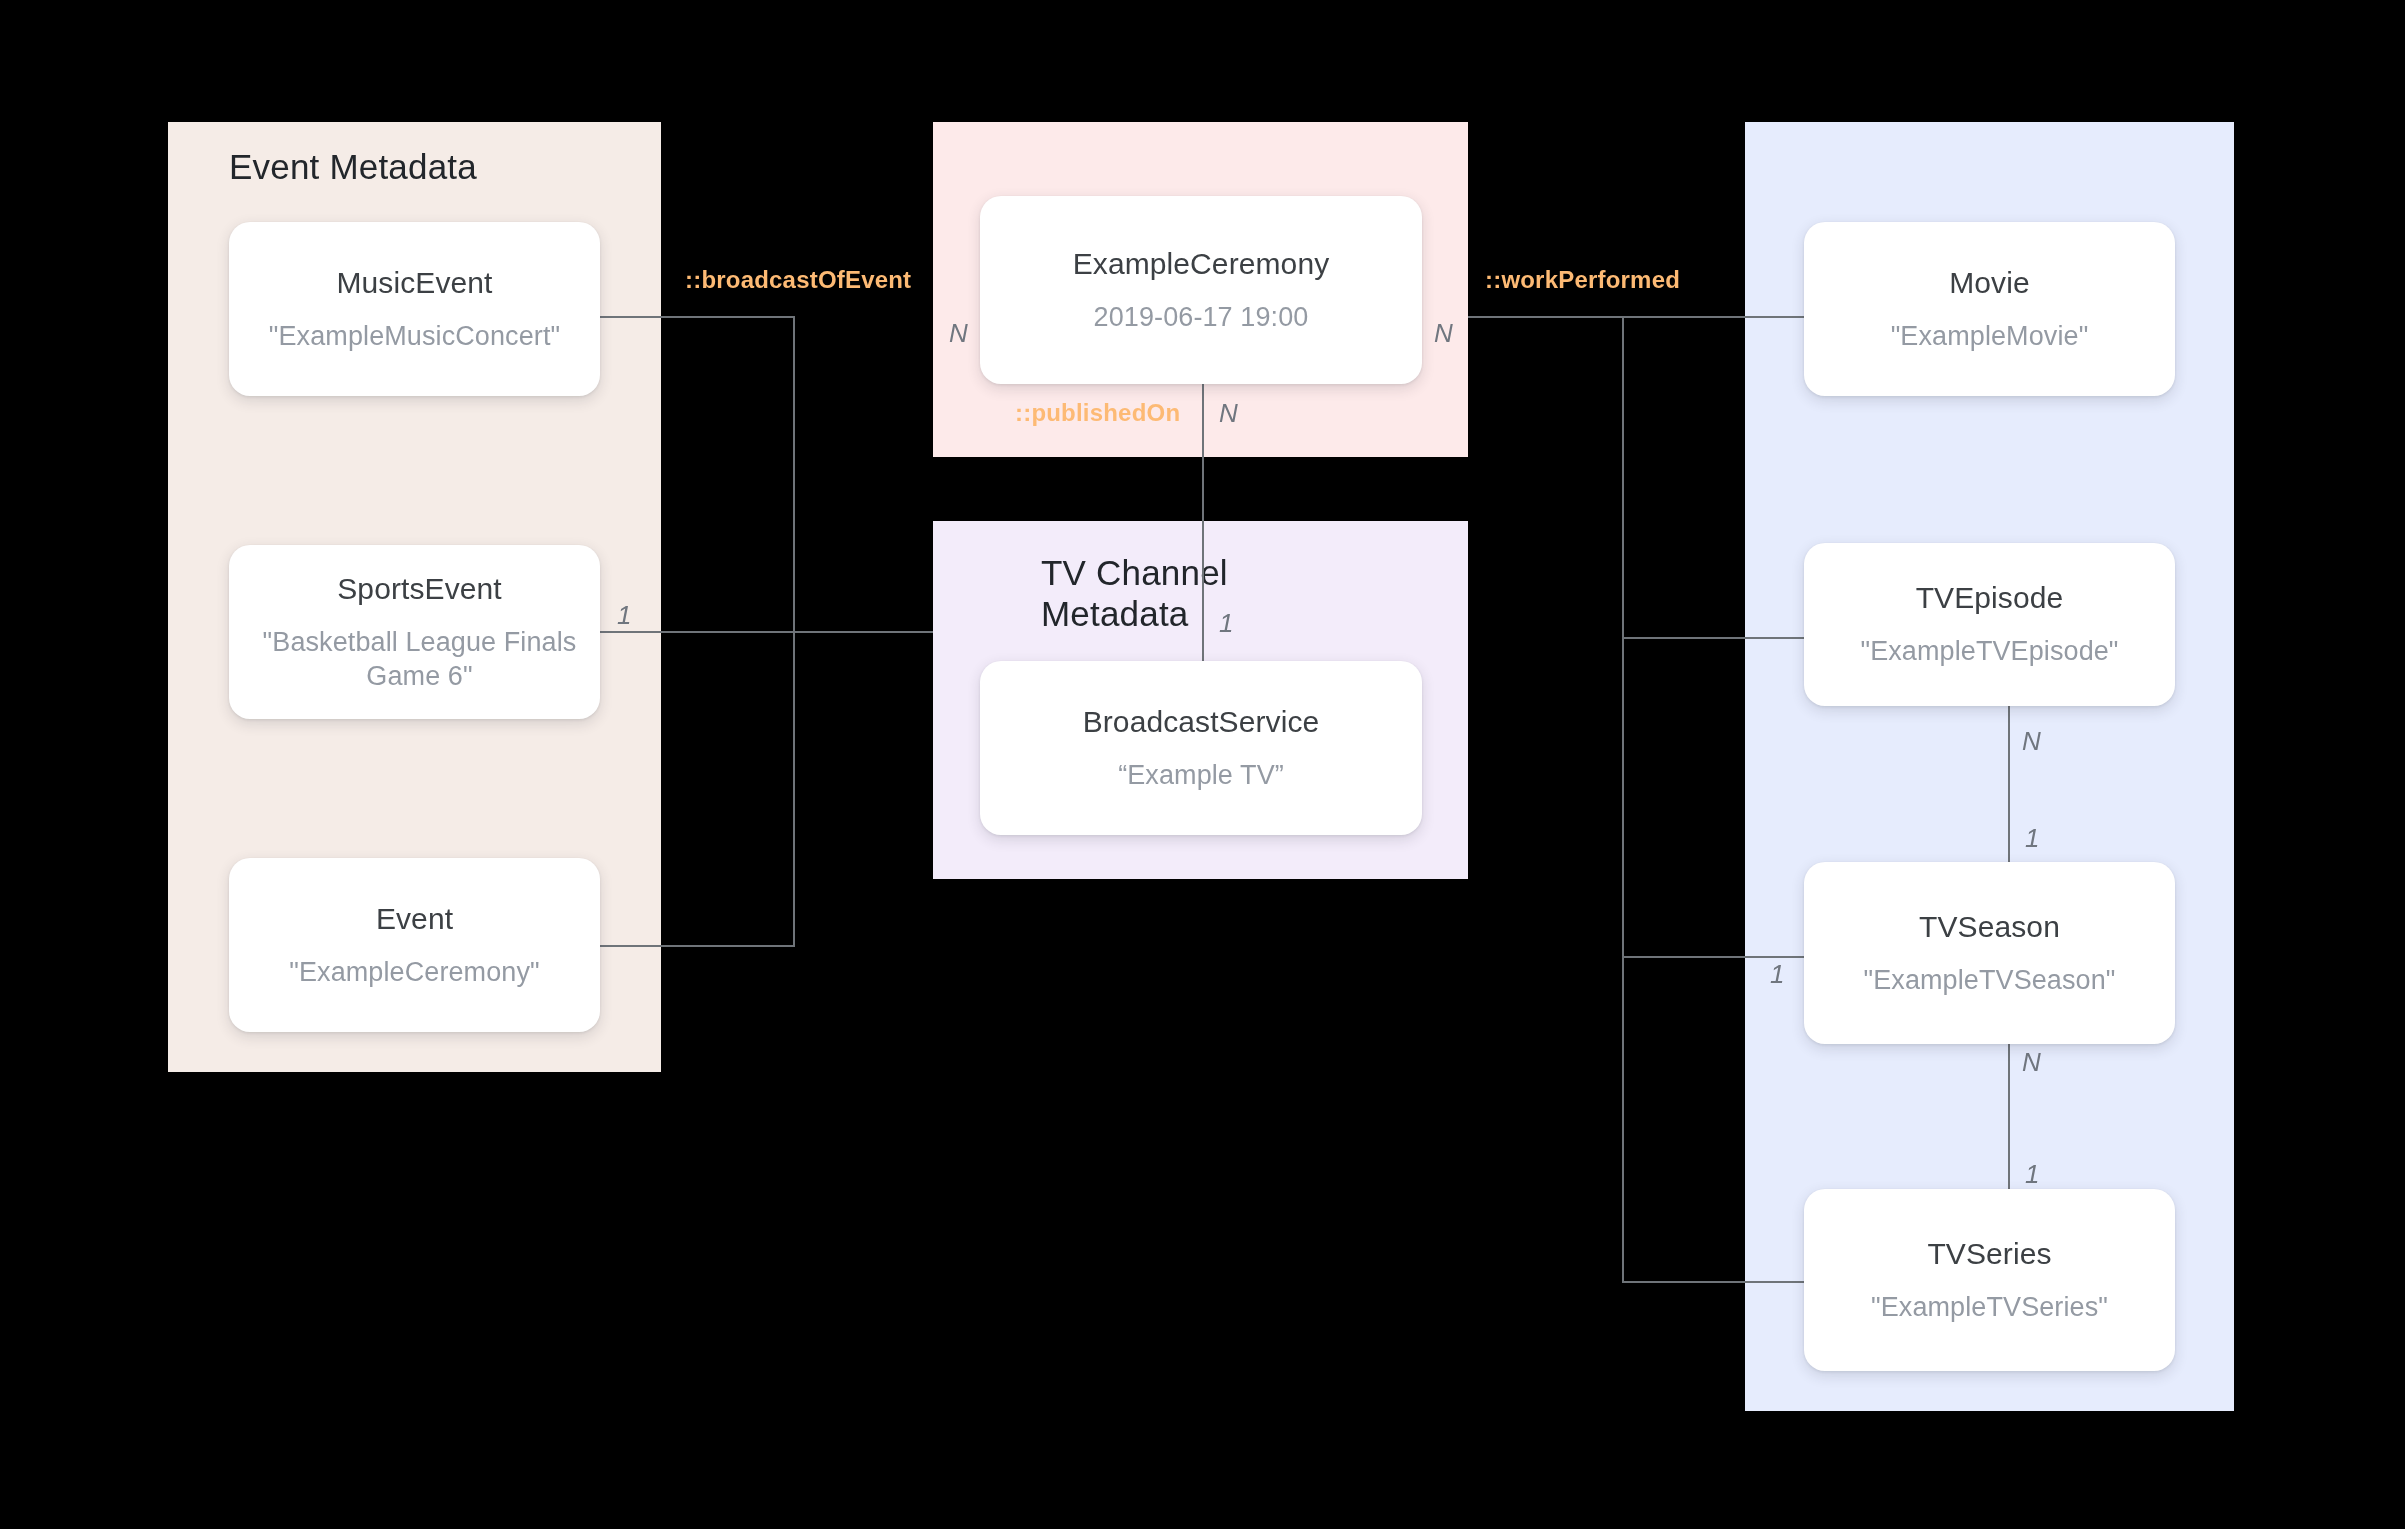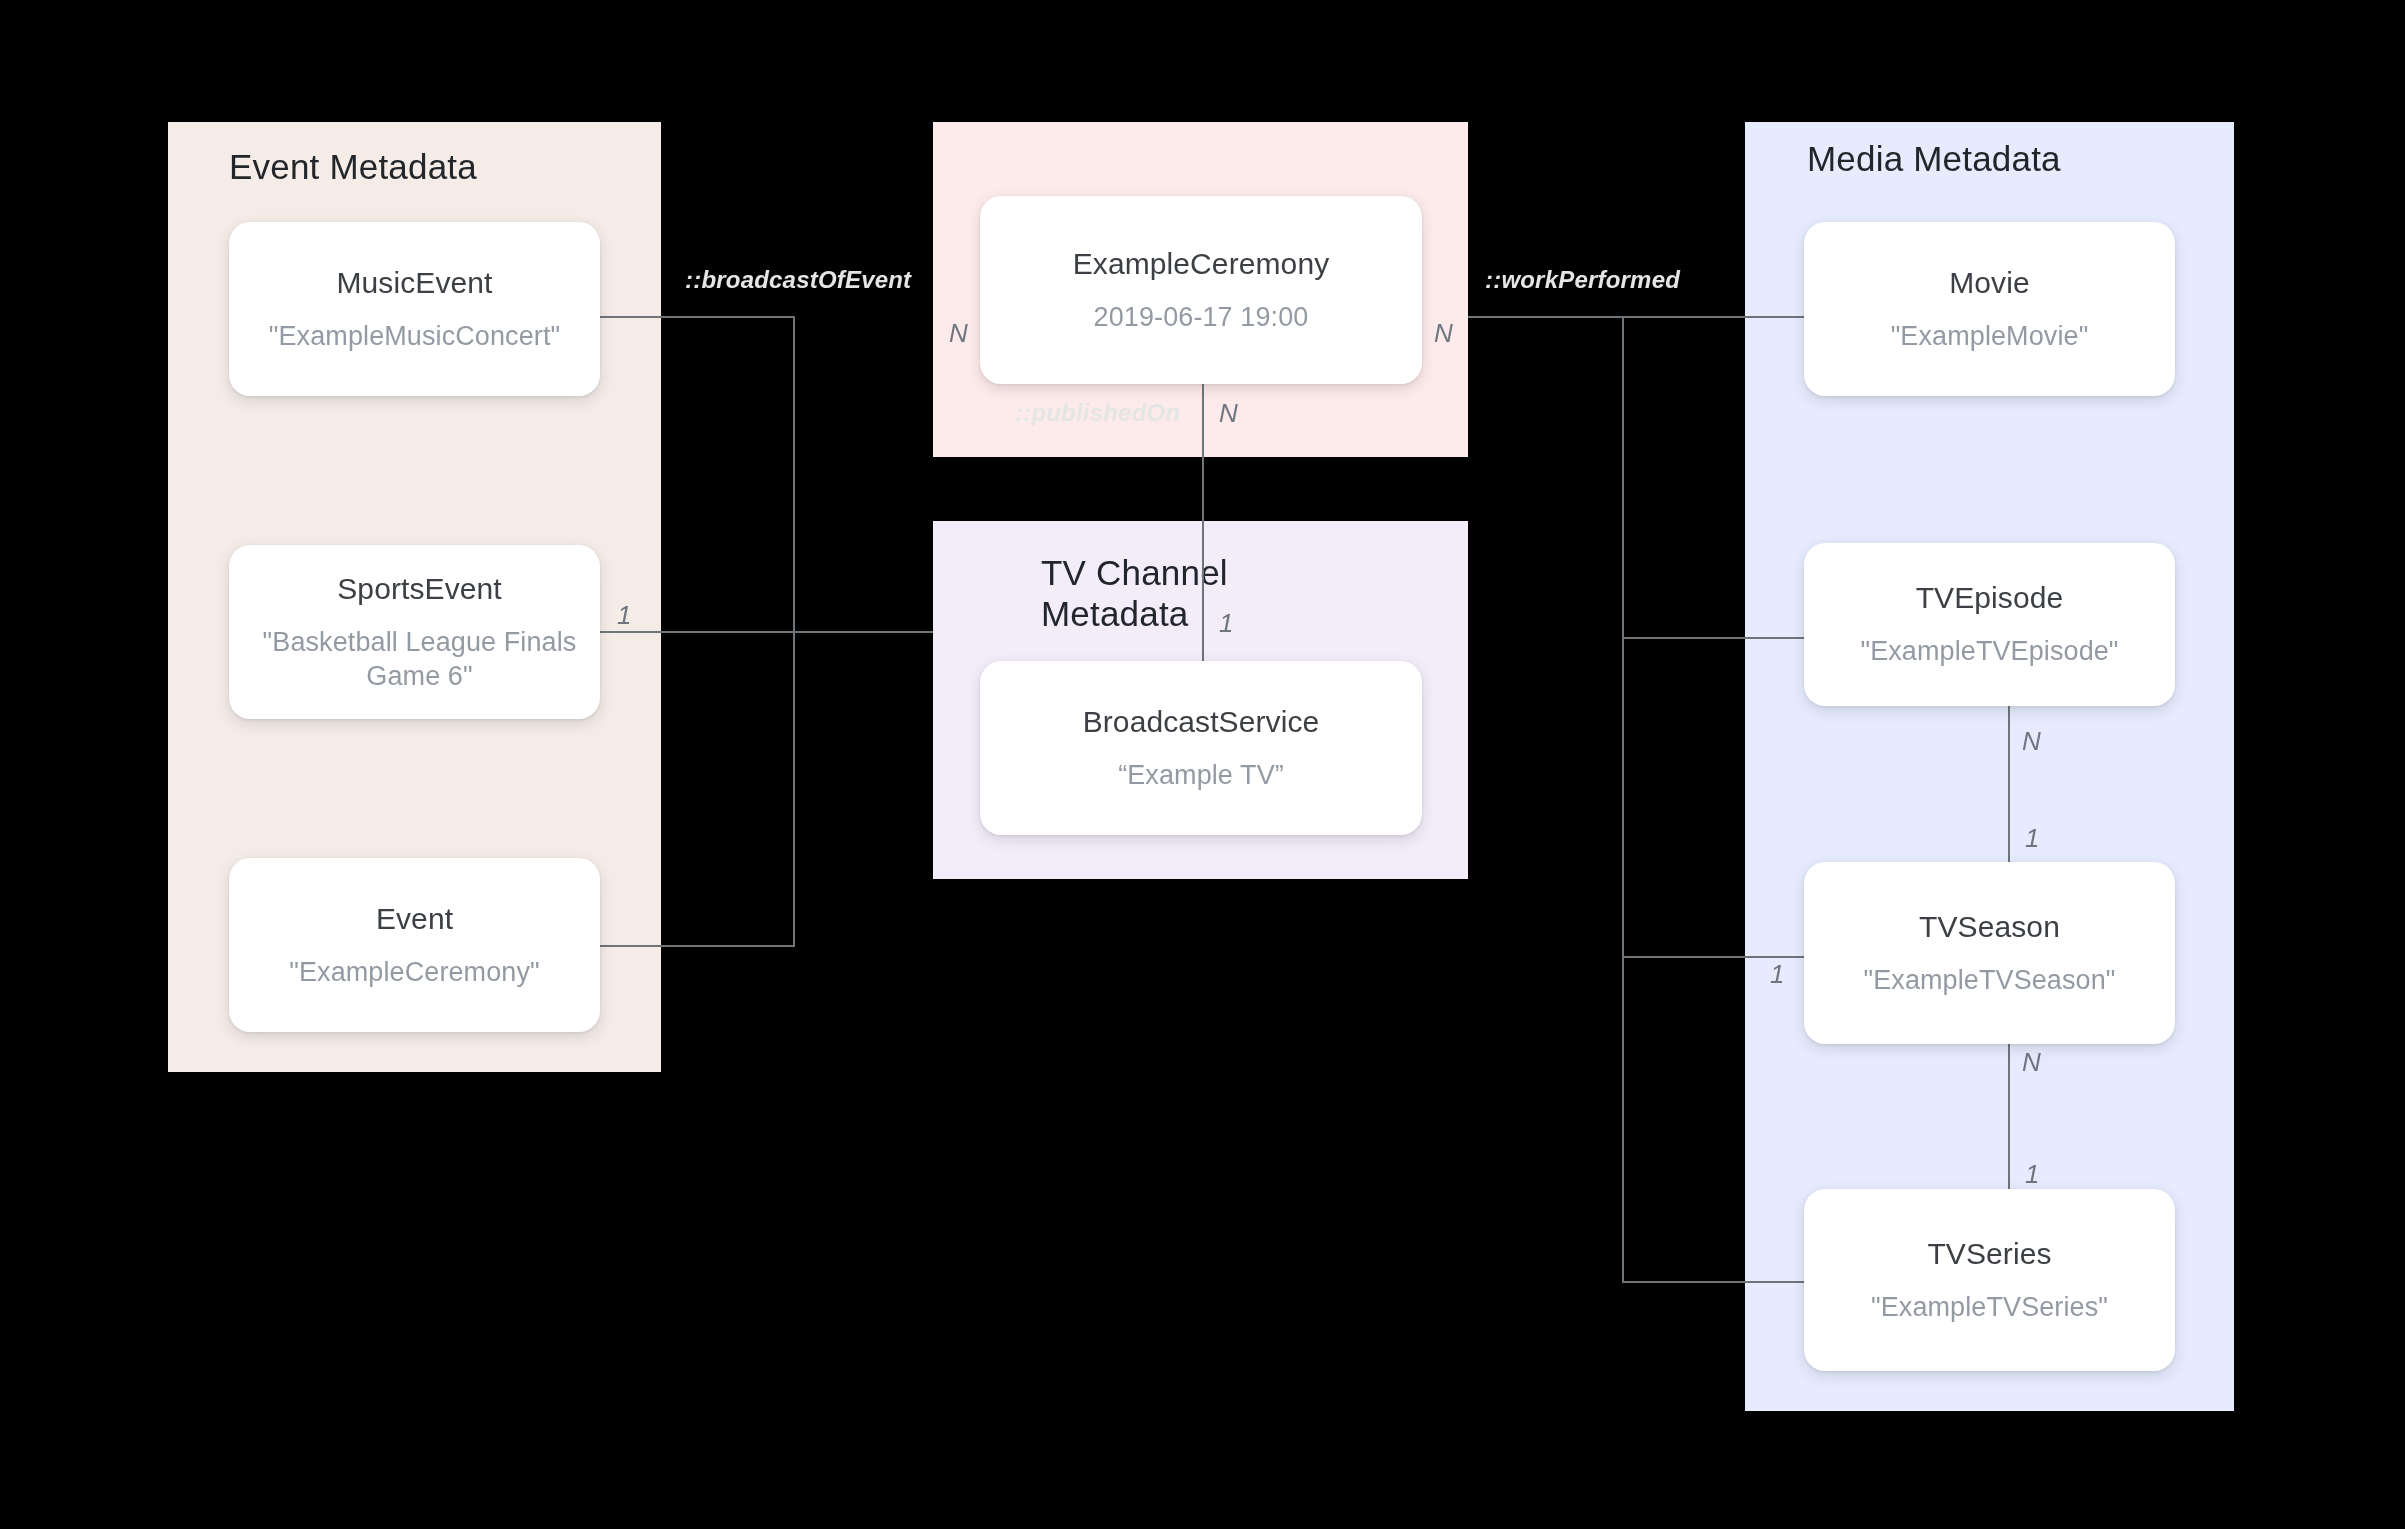--- a/index.html
+++ b/index.html
@@ -34,21 +34,21 @@
     margin-top:19px;letter-spacing:0.1px;
   }
 
   
   .edge{position:absolute;background:#6f7479;}
   .h{height:1.9px;}
   .v{width:1.9px;}
 
   
   .rel-label{
-    position:absolute;color:#e5e5e5;font-size:24px;font-style:italic;
+    position:absolute;color:#fdba74;font-size:24px;
     font-weight:bold;letter-spacing:0.2px;white-space:nowrap;
   }
   .card-label{
     position:absolute;color:#70767f;font-size:26px;font-style:italic;
     letter-spacing:0.3px;white-space:nowrap;
   }
 </style>
 </head>
 <body>
 
@@ -57,21 +57,20 @@
   <div class="panel" style="left:168px;top:122px;width:493px;height:950px;background:#f5ece7;"></div>
   <div class="panel-title" style="left:229px;top:146px;width:421px;">Event Metadata</div>
 
   <div class="panel" style="left:933px;top:122px;width:535px;height:335px;background:#fdeaea;"></div>
 
   <div class="panel" style="left:933px;top:521px;width:535px;height:358px;background:#f3ecfa;"></div>
   <div class="panel-title" style="left:1033px;top:552px;width:287px;margin-left:8px;">TV Channel
 Metadata</div>
 
   <div class="panel" style="left:1745px;top:122px;width:489px;height:1289px;background:#e6ecfd;"></div>
-  <div class="panel-title" style="left:1807px;top:138px;width:421px;">Media Metadata</div>
 
   <div class="edge h" style="left:600px;top:316px;width:194px;"></div>
 
   <div class="edge h" style="left:600px;top:945px;width:194px;"></div>
 
   <div class="edge v" style="left:793px;top:316px;height:631px;"></div>
 
   <div class="edge h" style="left:600px;top:631px;width:333px;"></div>
 
   <div class="rel-label" style="left:685px;top:266px;">::broadcastOfEvent</div>

